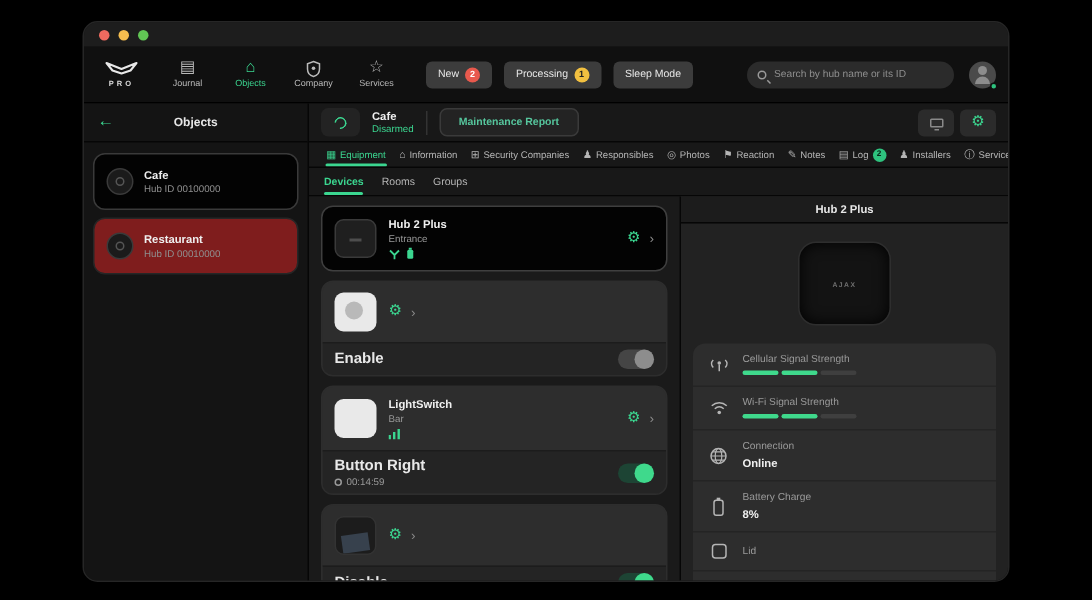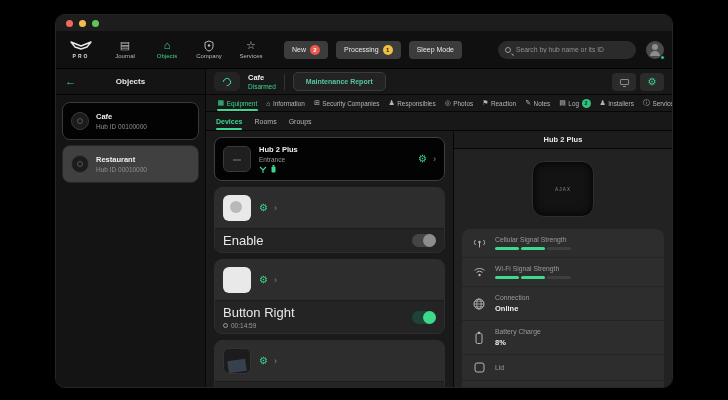--- a/index.html
+++ b/index.html
@@ -36,21 +36,21 @@
   .avatar::before{content:""; position:absolute; width:6px; height:6px; border-radius:50%; background:#8d8d8d; left:6px; top:3px;}
   .avatar::after{content:""; position:absolute; width:10px; height:5px; border-radius:5px 5px 0 0; background:#8d8d8d; left:4px; top:10px;}
   .status-dot { position:absolute; width:5px; height:5px; border-radius:50%; background:#2ec27e; border:1px solid #101010; right:-1px; bottom:-1px; z-index:2;}
   
   .body { flex:1; display:flex; min-height:0;}
   .sidebar { width:150px; background:#141414; border-right:1px solid #060606; display:flex; flex-direction:column;}
   .sidebar-header { height:26px; display:flex; align-items:center; position:relative; justify-content:center; border-bottom:1px solid #060606; flex:none;}
   .back { position:absolute; left:9px; color:#3bd690; font-size:11px; cursor:pointer; line-height:1;}
   .sidebar-title { color:#e6e6e6; font-size:8px; font-weight:bold;}
   .objlist { padding:7px 6px; display:flex; flex-direction:column; gap:5px; overflow:hidden;}
-  .objcard { background:#404040; border:1px solid #262626; border-radius:8px; height:38px; display:flex; align-items:center; gap:7px; padding:0 8px; cursor:pointer;}
+  .objcard { background:#7f1d1d; border:1px solid #262626; border-radius:8px; height:38px; display:flex; align-items:center; gap:7px; padding:0 8px; cursor:pointer;}
   .objcard.selected { background:#030303; border-color:#3a3a3a;}
   .objicon { width:18px; height:18px; border-radius:50%; background:#1b1b1b; border:1px solid #3a3a3a; flex:none; position:relative;}
   .objicon::before{content:""; position:absolute; inset:5px; border:1px solid #555; border-radius:3px;}
   .objname { color:#efefef; font-size:7.5px; font-weight:bold;}
   .objid { color:#8f8f8f; font-size:6.5px; margin-top:2px;}
   
   .main { flex:1; display:flex; flex-direction:column; min-width:0; background:#181818;}
   .hub-header { height:26px; display:flex; align-items:center; padding:0 8px; gap:8px; border-bottom:1px solid #060606; flex:none;}
   .syncbtn { width:26px; height:19px; background:#232323; border-radius:5px; display:flex; align-items:center; justify-content:center; cursor:pointer;}
   .sync { width:8px; height:8px; border:1.4px solid #3bd690; border-radius:50%; border-left-color:transparent; transform:rotate(-40deg);}
@@ -88,21 +88,21 @@
   .devimg.dark { background:#1c1c1c; border:1px solid #333; overflow:hidden;}
   .devimg.dark::after{content:""; position:absolute; left:4px; top:11px; width:18px; height:12px; background:#37414d; transform:rotate(-8deg);}
   .devinfo { flex:1; min-width:0;}
   .devtitle { color:#f0f0f0; font-size:7.5px; font-weight:bold;}
   .devroom { color:#9a9a9a; font-size:6.5px; margin-top:2px;}
   .devminis { margin-top:3px; display:flex; gap:4px; align-items:flex-end; height:7px; color:#3bd690;}
   .devactions { display:flex; align-items:center; gap:6px;}
   .devactions .gear { color:#3bd690; font-size:10px; cursor:pointer; line-height:1;}
   .chevron { color:#8a8a8a; font-size:9px; cursor:pointer; line-height:1;}
   .devfooter { border-top:1px solid #1c1c1c; background:#242424; display:flex; align-items:center; padding:4px 8px; gap:6px;}
-  .ctl-label { color:#e8e8e8; font-size:13px;}
+  .ctl-label { color:#e8e8e8; font-size:10px;font-weight:bold;}
   .ctl-timer { color:#9a9a9a; font-size:6.5px; margin-top:2px; display:flex; align-items:center; gap:3px;}
   .clock { width:5px; height:5px; border:1px solid #9a9a9a; border-radius:50%; display:inline-block;}
   .toggle { margin-left:auto; width:24px; height:13px; border-radius:7px; position:relative; cursor:pointer; flex:none;}
   .toggle .knob { position:absolute; top:0; width:13px; height:13px; border-radius:50%;}
   .toggle.on { background:#1d4434;}
   .toggle.on .knob { right:0; background:#3fd98c;}
   .toggle.off { background:#454545;}
   .toggle.off .knob { right:0; background:#8d8d8d;}
   
   .detail { flex:1; background:#222; border-left:1px solid #060606; display:flex; flex-direction:column; min-width:0;}
@@ -329,20 +329,31 @@
               <span class="ctl-label">Enable</span>
               <span class="toggle off">
                   <span class="knob"></span>
                 </span>
             </div>
           </div>
 
           <div class="devcard">
             <div class="devmain">
               <span class="devimg white"></span>
+              <div class="devinfo">
+                <div class="devtitle">LightSwitch</div>
+                <div class="devroom">Bar</div>
+                <div class="devminis">
+                  <svg width="8" height="7" viewBox="0 0 8 7">
+                      <rect x="0" y="4" width="1.6" height="3" fill="#3bd690"></rect>
+                      <rect x="3" y="2" width="1.6" height="5" fill="#3bd690"></rect>
+                      <rect x="6" y="0" width="1.6" height="7" fill="#3bd690"></rect>
+                    </svg>
+                </div>
+              </div>
               <div class="devactions">
                 <span class="gear">⚙</span>
                 <span class="chevron">›</span>
               </div>
             </div>
             <div class="devfooter">
               <div>
                 <div class="ctl-label">Button Right</div>
                 <div class="ctl-timer">
                   <span class="clock"></span>

